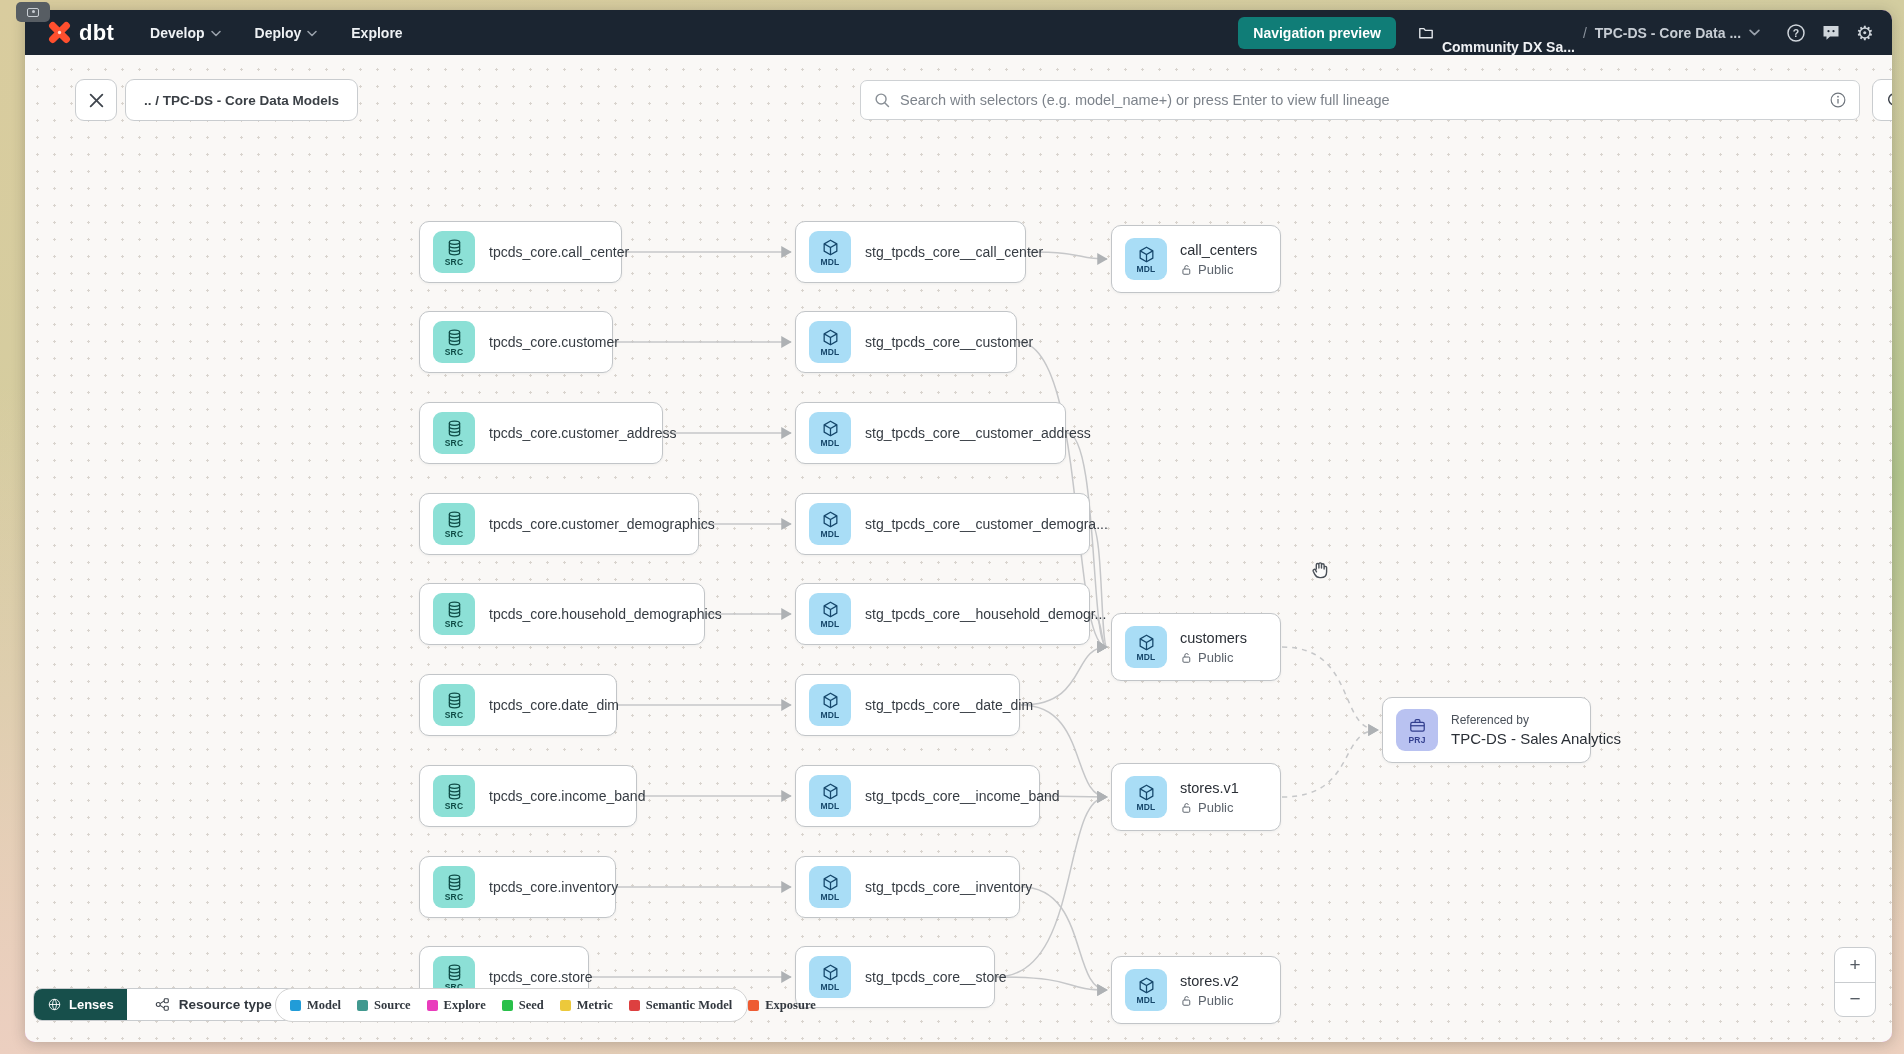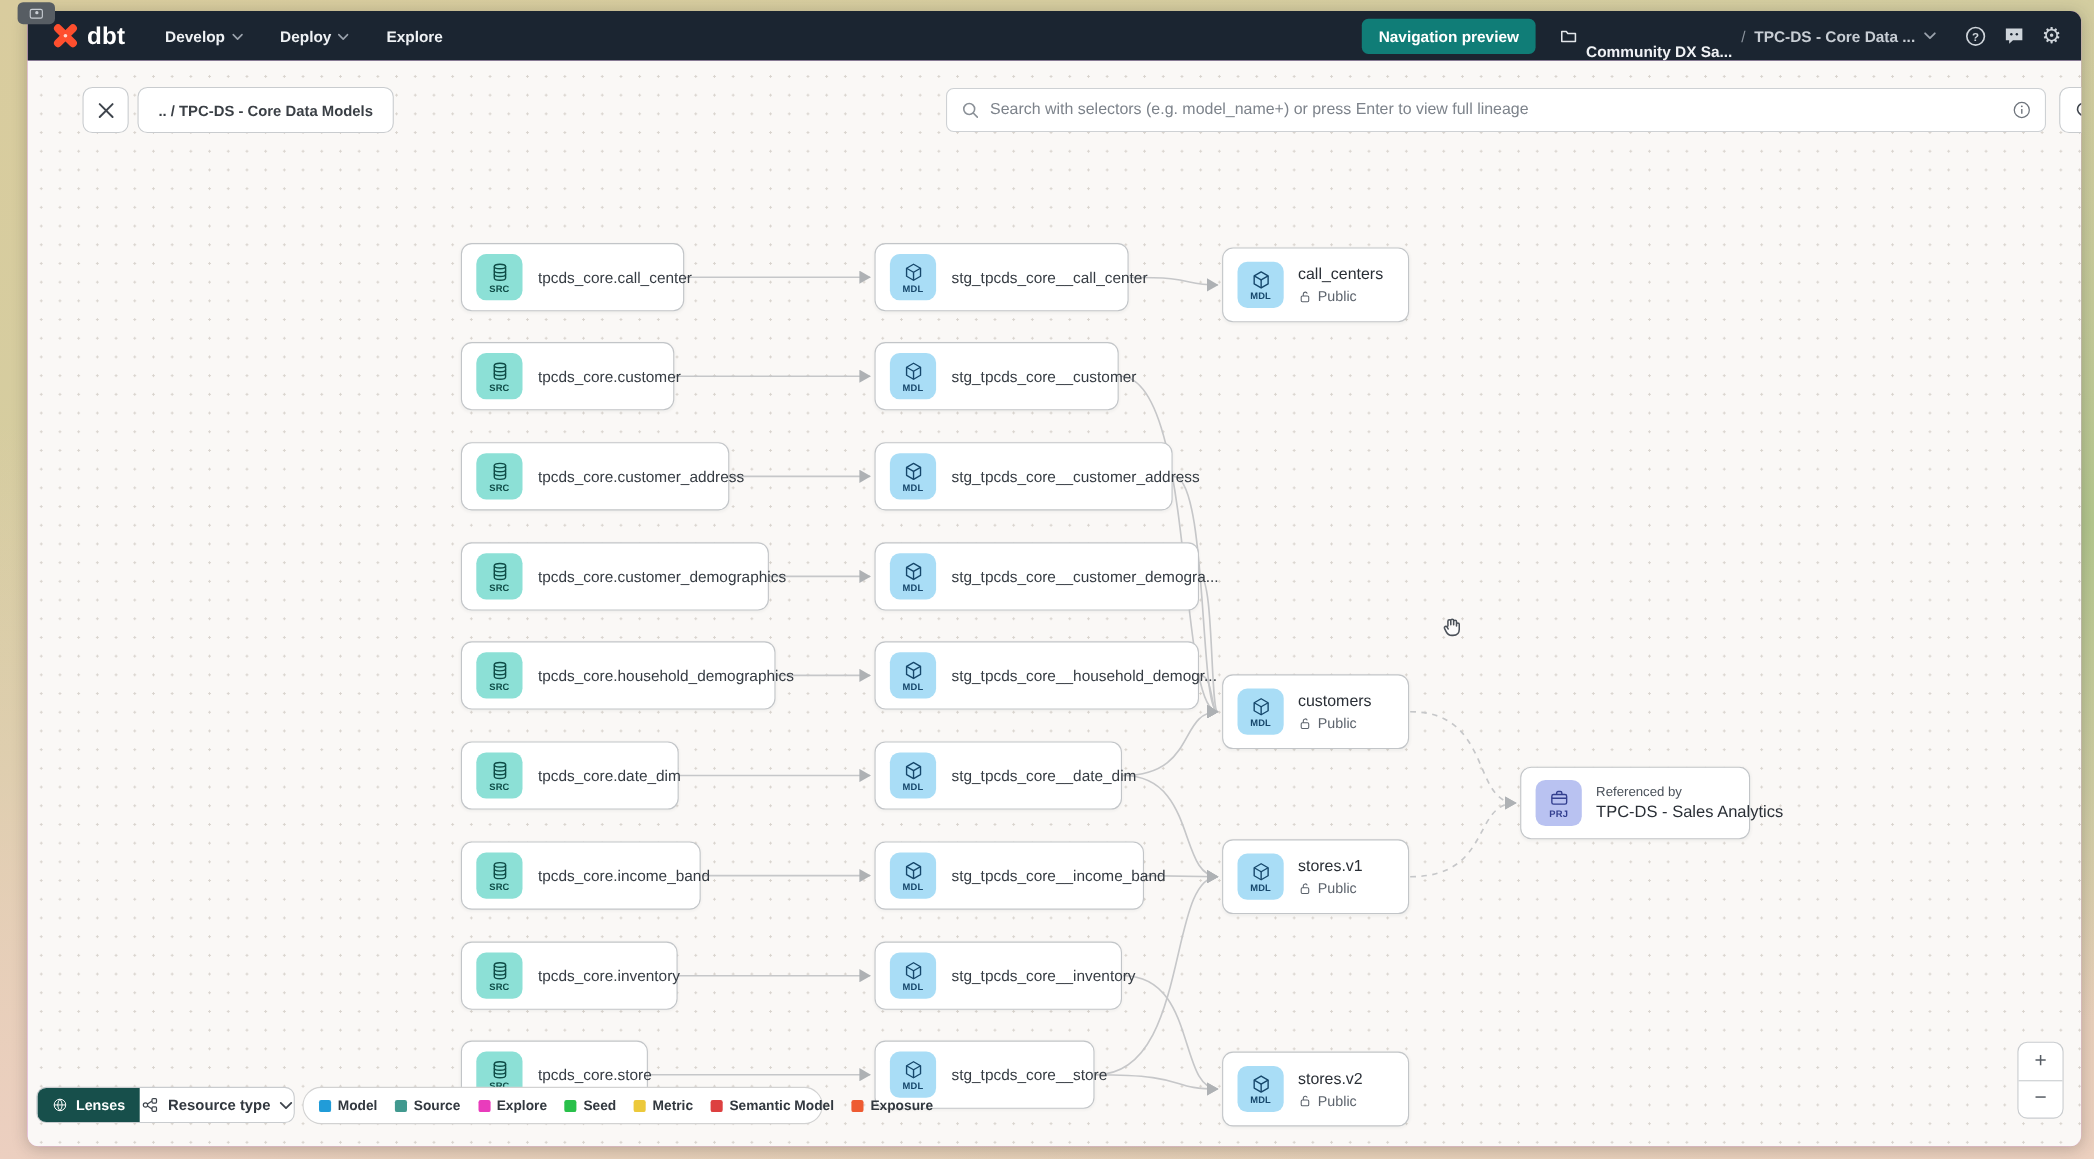--- a/index.html
+++ b/index.html
@@ -81,25 +81,25 @@
   .refby { font-size:12px; color:#4a515a; margin-bottom:3px; }
   .project .title { font-size:15px; }
 
   .grab-cursor { position:absolute; left:1283px; top:502px; z-index:3; }
 
   
   .lens-pill { position:absolute; left:8px; bottom:21px; height:33px; display:flex;
     border:1px solid #c9cccf; border-radius:9px; overflow:hidden; background:#fff; z-index:3; }
   .lens-left { background:#174f4b; color:#fff; display:flex; align-items:center; gap:7px;
     padding:0 13px; font-size:13px; font-weight:700; cursor:pointer; }
-  .lens-right { display:flex; align-items:center; gap:8px; padding:0 1px; font-size:13.5px;
+  .lens-right { display:flex; align-items:center; gap:8px; padding:0 27px; font-size:13.5px;
     color:#32383f; font-weight:600; cursor:pointer; }
   .legend-box { position:absolute; left:250px; bottom:20px; height:34px; width:473px;
     background:#fff; border:1px solid #d2d2d2; border-radius:17px; display:flex;
-    align-items:center; padding:0 14px; gap:16px; z-index:3; }
+    align-items:center; padding:0 14px; gap:16px; z-index:3;font-family:Liberation Serif, serif; }
   .legend-item { display:flex; align-items:center; gap:6px; font-size:12.5px; font-weight:600; color:#32383f; white-space:nowrap; }
   .legend-chip { width:11px; height:11px; border-radius:2px; flex:none; }
 
   .zoom-ctl { position:absolute; left:1809px; bottom:25px; width:42px; height:70px;
     background:#fff; border:1px solid #c9cccf; border-radius:9px; display:flex;
     flex-direction:column; z-index:3; }
   .zoom-ctl .zbtn { flex:1; display:flex; align-items:center; justify-content:center;
     font-size:19px; color:#565c64; cursor:pointer; }
   .zoom-ctl .zbtn:first-child { border-bottom:1px solid #c9cccf; }
 </style>

